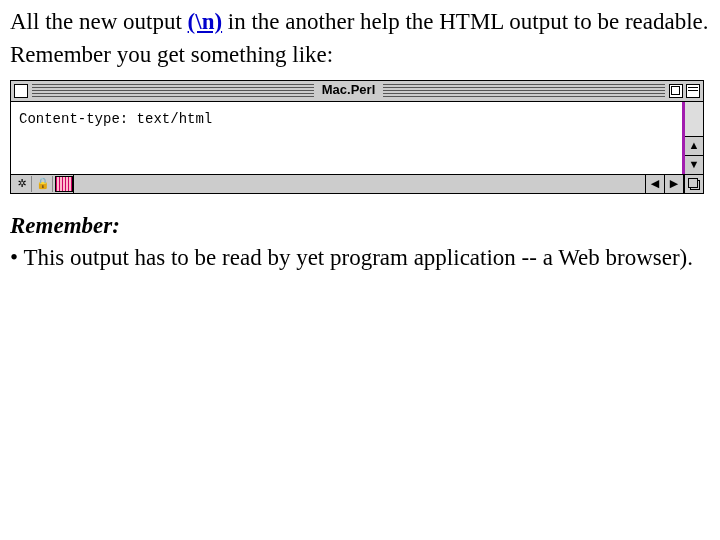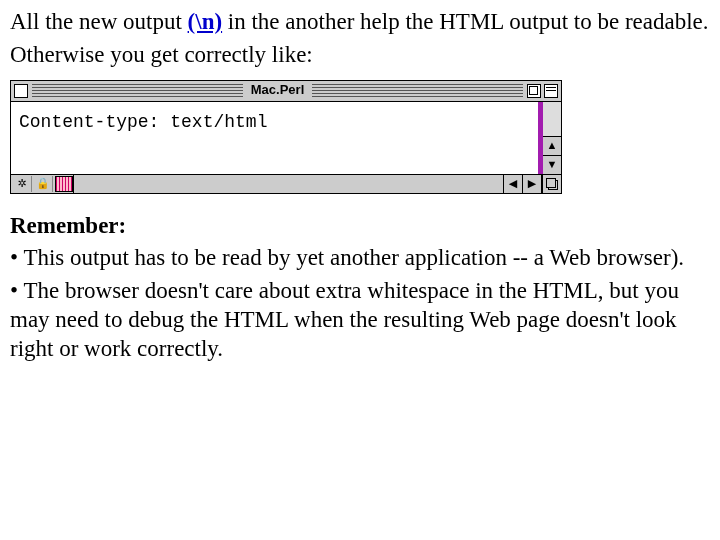--- a/index.html
+++ b/index.html
@@ -10,28 +10,28 @@
     box-sizing: border-box;
     font-family: "Times New Roman", Times, serif;
     font-size: 23px;
     line-height: 1.25;
     color: #000;
     background: #fff;
   }
   .para { margin: 0 0 4px 0; }
   .bold { font-weight: bold; }
   .link { color: #0000cc; text-decoration: underline; }
-  .italic { }
+  .italic { font-style: italic; }
 
   
   .mac-window {
     margin: 10px 0 18px 0;
     border: 1px solid #000;
     background: #ccc;
-    width: 552px;
+    width: 694px;
     box-sizing: border-box;
   }
   .titlebar {
     display: flex;
     align-items: center;
     height: 20px;
     background: #ccc;
     border-bottom: 1px solid #000;
   }
   .tb-close {
@@ -85,24 +85,24 @@
     height: 2px;
     border-top: 1px solid #000;
     border-bottom: 1px solid #000;
   }
   .win-body {
     display: flex;
   }
   .content {
     flex: 1;
     background: #fff;
-    border-right: 5px solid #a21caf;
+    border-right: 3px solid #a21caf;
     padding: 6px 8px 10px 8px;
     font-family: Monaco, "Courier New", monospace;
-    font-size: 18px;
+    font-size: 14px;
     line-height: 1.6;
     min-height: 56px;
     white-space: nowrap;
     overflow: hidden;
   }
   .content .line { height: 20px; }
   .vscroll {
     width: 18px;
     background: #ccc;
     display: flex;
@@ -190,21 +190,21 @@
     line-height: 1;
   }
   .bullets { margin-top: 2px; }
 </style>
 </head>
 <body>
 
 <div class="para">
   <span>All the new output </span><span class="bold link">(\n)</span><span> in the another help the HTML output to be readable.</span>
 </div>
-<div class="para">Otherwise you get correctly like:</div>
+<div class="para">Remember you get something like:</div>
 
 <div class="mac-window">
   <div class="titlebar">
     <div class="tb-close"></div>
     <div class="stripes"></div>
     <div class="tb-title">Mac.Perl</div>
     <div class="stripes"></div>
     <div class="tb-right">
       <div class="tb-btn zoom"></div>
       <div class="tb-btn shade"></div>
@@ -243,15 +243,14 @@
       </div>
     <div class="harrow">
         <span class="tri">▶</span>
       </div>
     <div class="growbox"></div>
   </div>
 </div>
 
 <div class="bullets">
   <div class="para bold italic">Remember:</div>
-  <div class="para">• This output has to be read by yet another application -- a Web browser).</div>
-  <div class="para">• The browser doesn't care about extra whitespace in the HTML, but you may need to debug the HTML when the resulting Web page doesn't look right or work correctly.</div>
+  <div class="para">• This output has to be read by yet program application -- a Web browser).</div>
 </div>
 
 </body></html>

